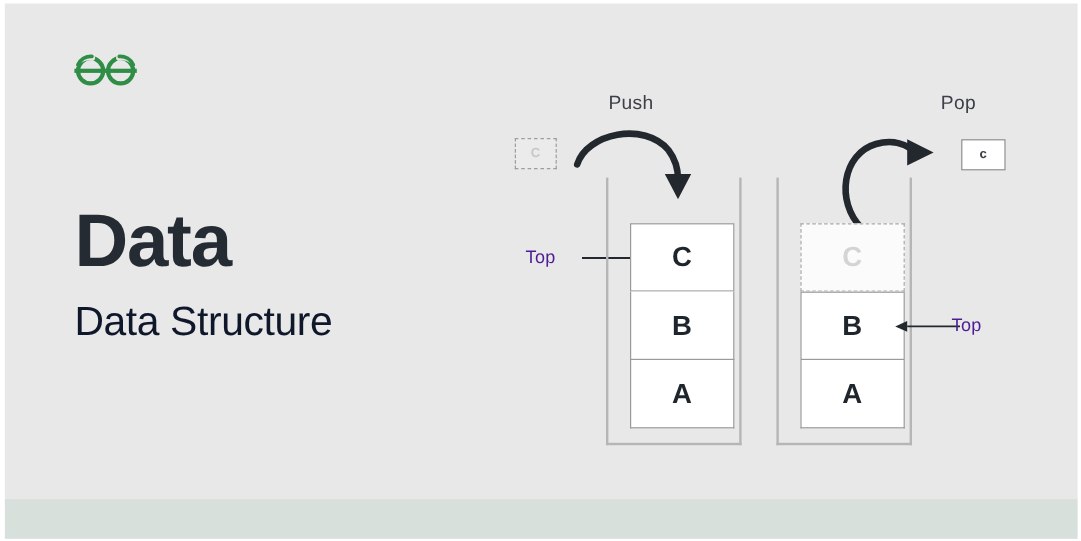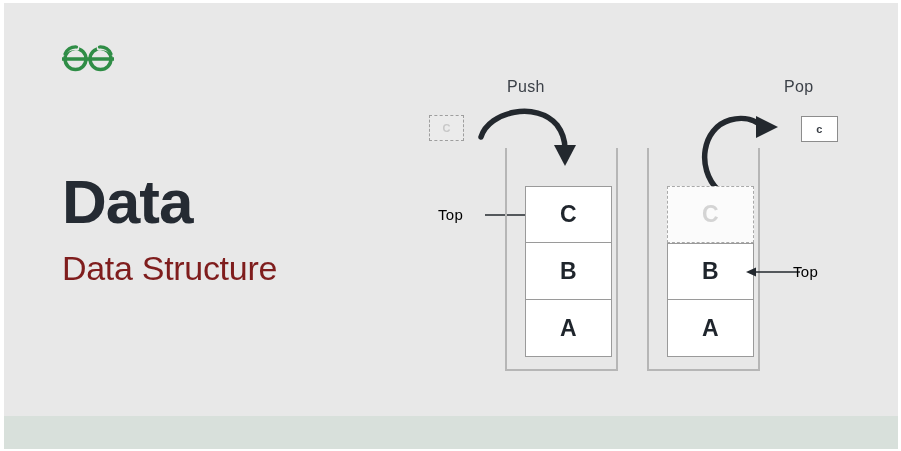--- a/index.html
+++ b/index.html
@@ -59,38 +59,38 @@
     line-height: 1;
     white-space: nowrap;
   }
   .title-sub {
     position: absolute;
     left: 58px;
     top: 248px;
     font-size: 34px;
     font-weight: 400;
     letter-spacing: -0.3px;
-    color: #7f1d1d;
+    color: #0f172a;
     line-height: 1;
     white-space: nowrap;
   }
 
   
   .op-label {
     position: absolute;
     font-size: 16px;
     color: #3c4148;
     letter-spacing: 0.3px;
     white-space: nowrap;
   }
 
   .top-label {
     position: absolute;
     font-size: 15px;
-    color: #000000;
+    color: #4c1d95;
     letter-spacing: 0.3px;
     white-space: nowrap;
   }
 
   
   .stack-container {
     position: absolute;
     width: 113px;
     height: 223px;
     border-left: 2px solid #b6b6b6;

